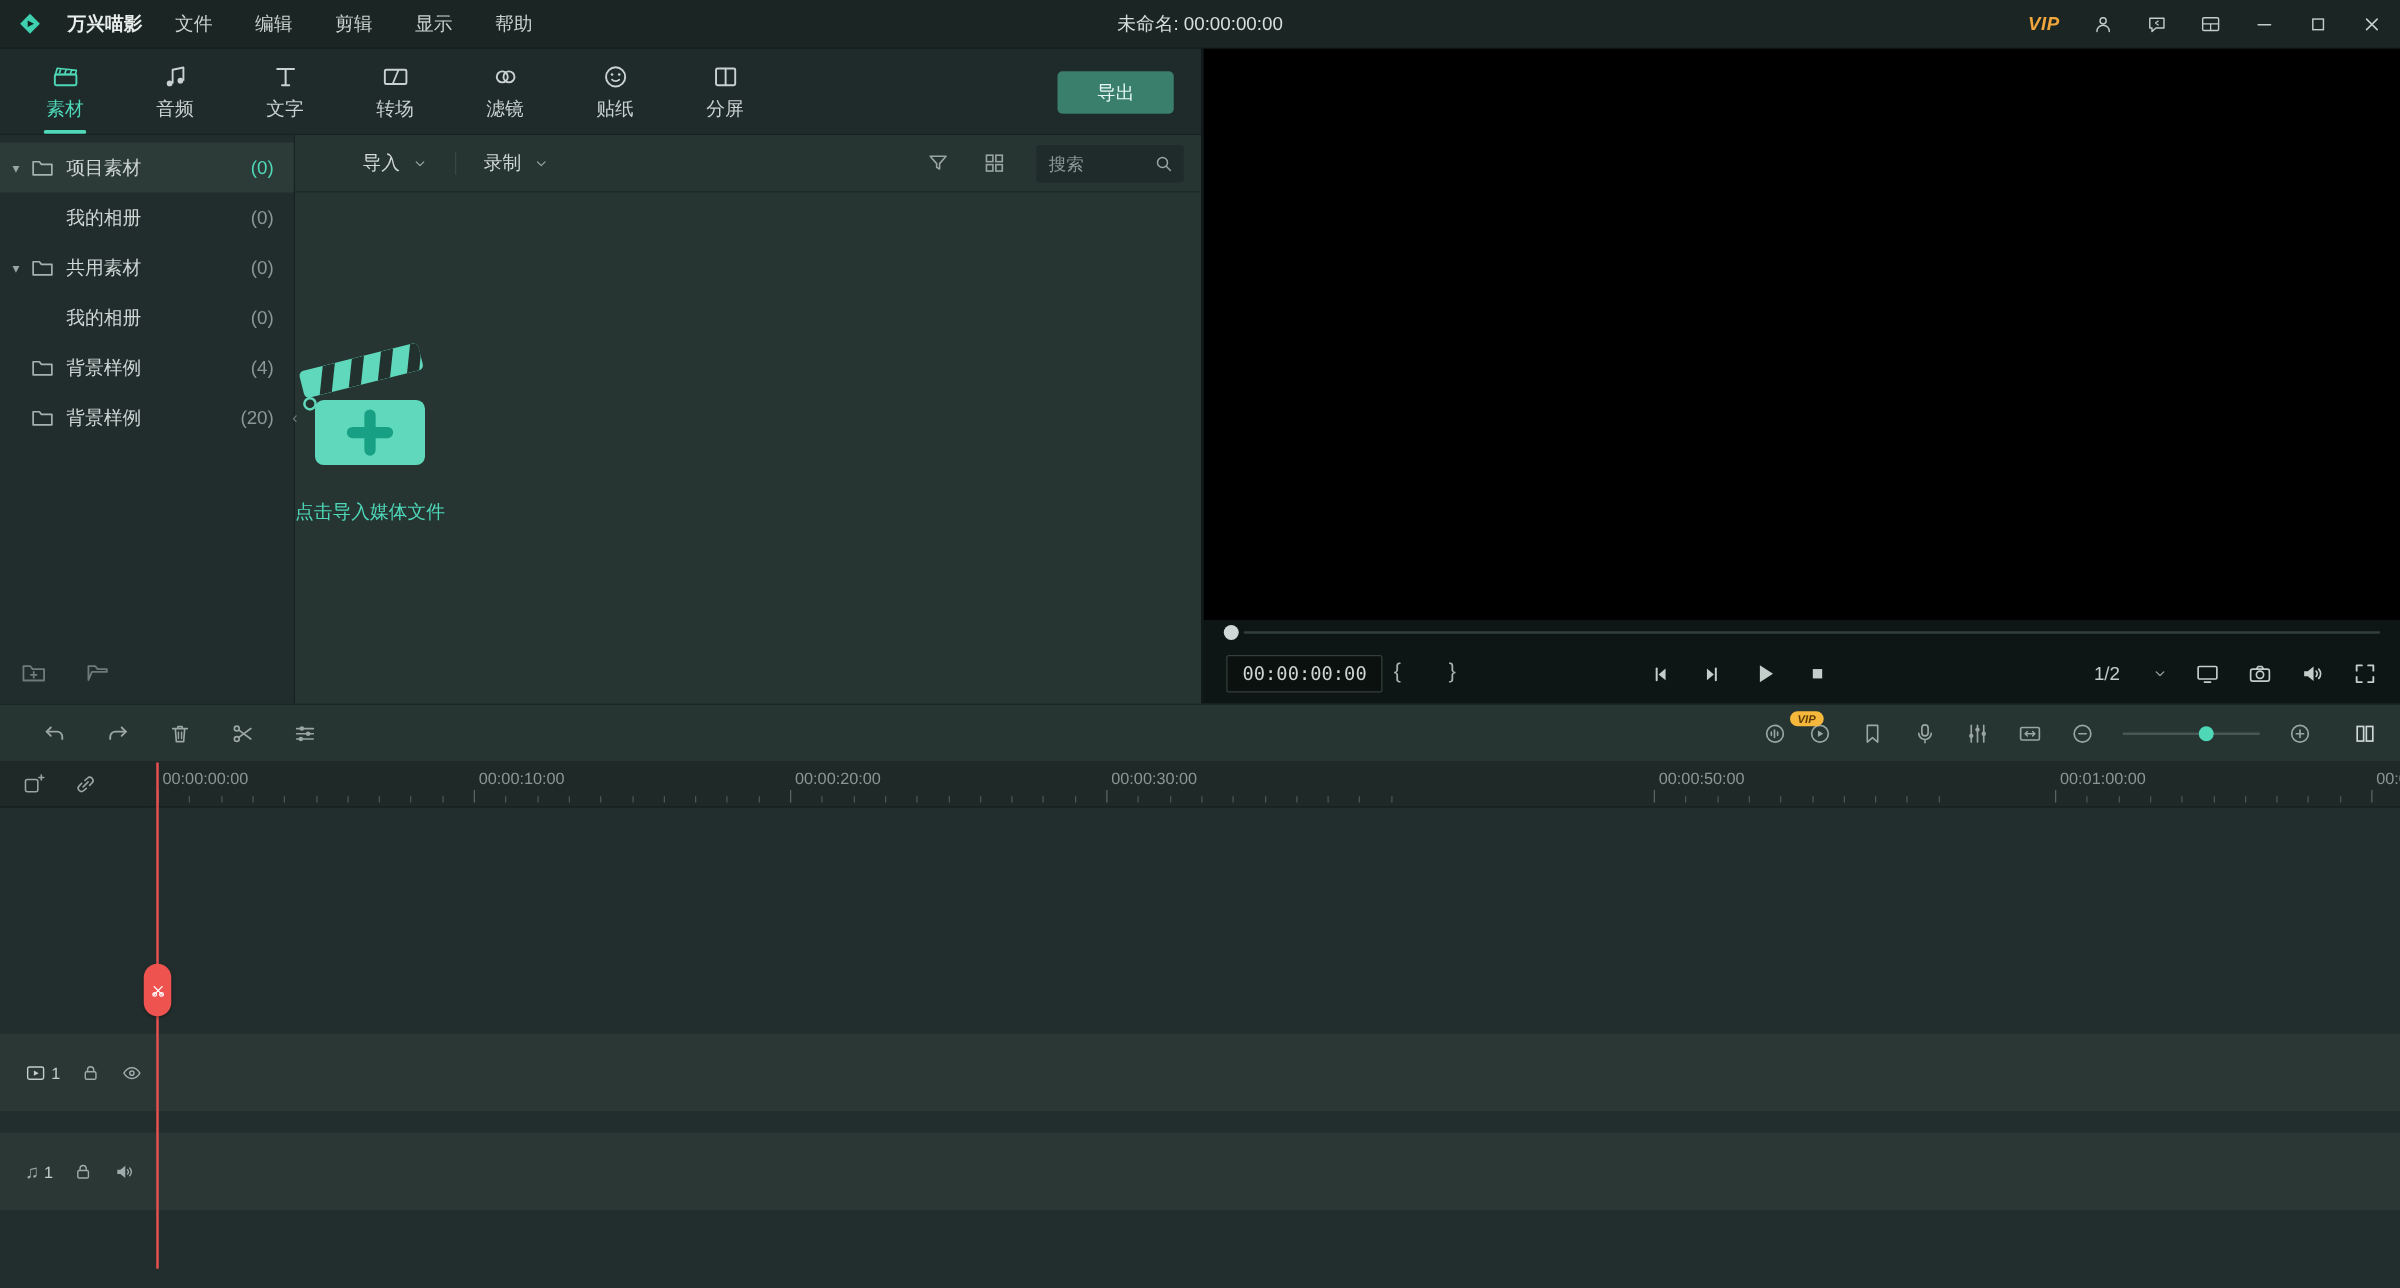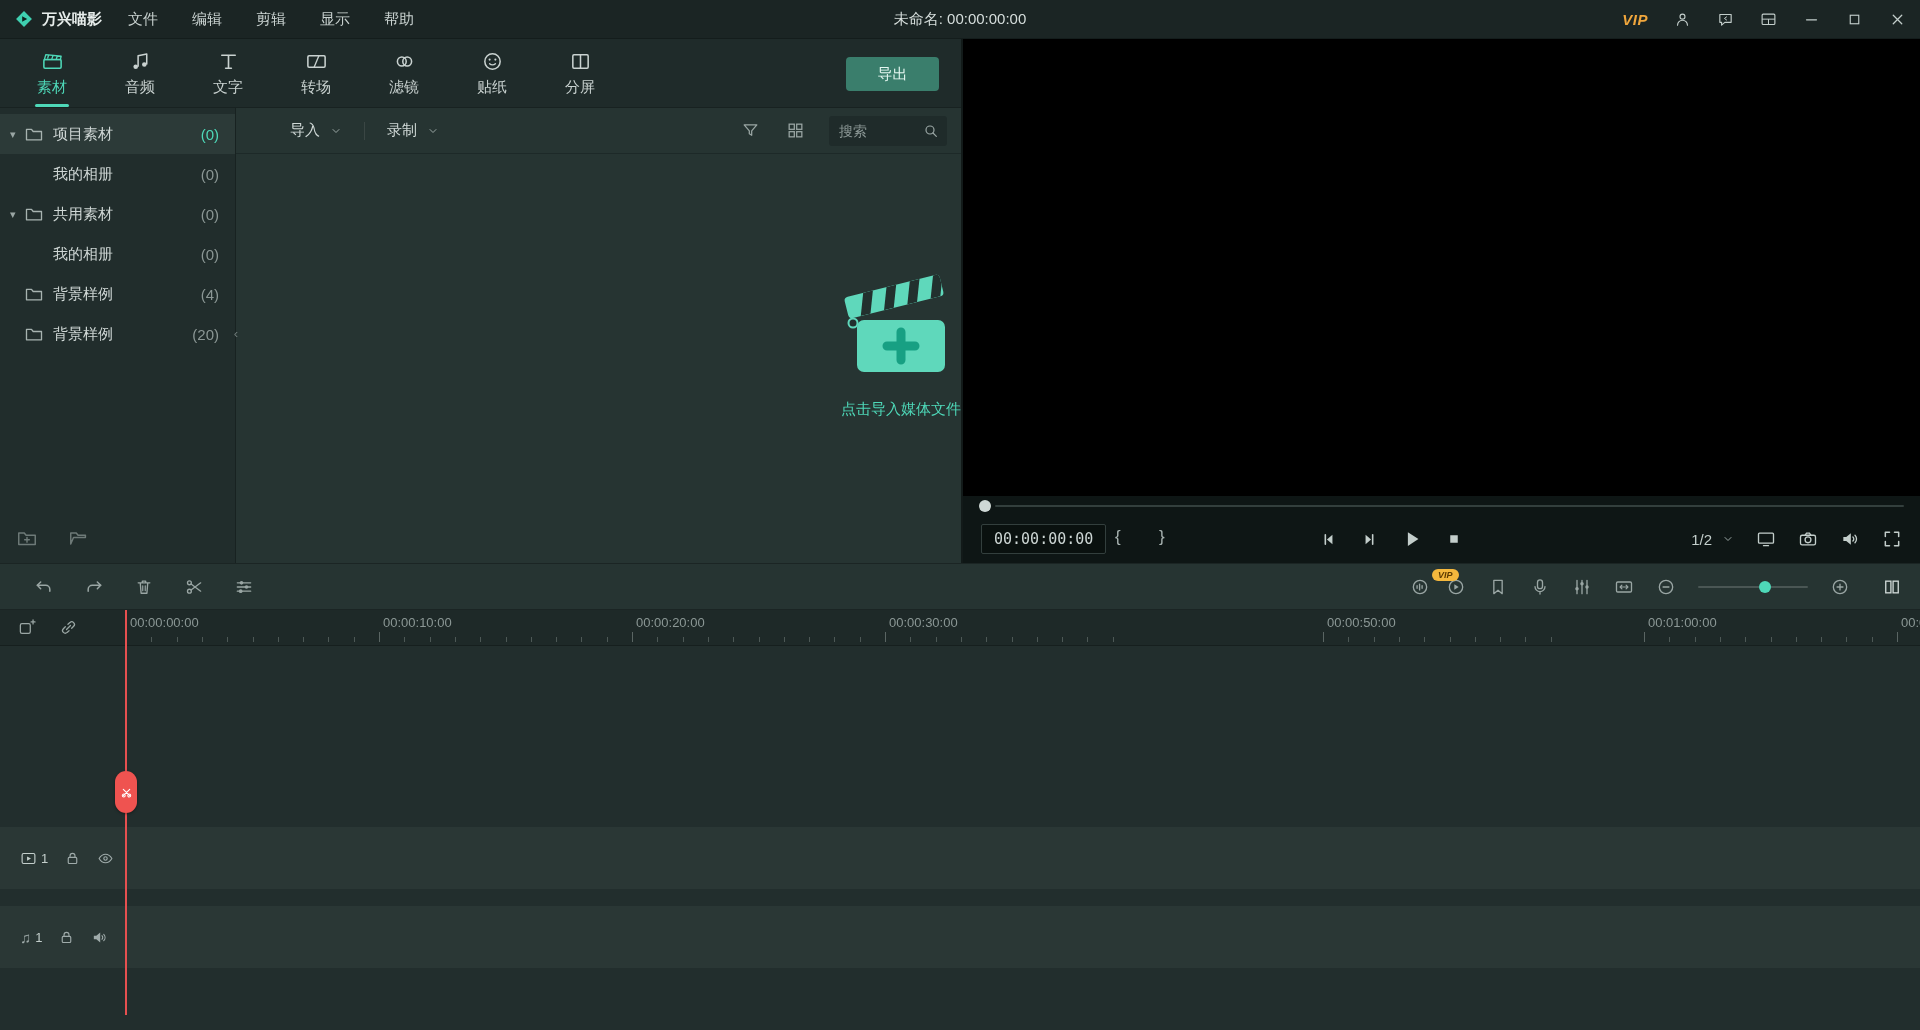--- a/index.html
+++ b/index.html
@@ -10,21 +10,21 @@
     -webkit-font-smoothing:antialiased;
   }
   .app { position:relative; width:1920px; height:1030px; background:#222e2d; }
 
   
   .titlebar {
     position:absolute; top:0; left:0; width:1920px; height:39px;
     background:#1b2524; display:flex; align-items:center; padding:0 14px;
     border-bottom:1px solid #141d1c;
   }
-  .logo { display:flex; align-items:center; gap:8px; margin-right:26px; }
+  .logo { display:flex; align-items:center; gap:20px; margin-right:26px; }
   .appname { font-weight:bold; color:#e8eeec; }
   .menus { display:flex; gap:34px; color:#c9d2d0; }
   .menus span { cursor:default;font-family:Liberation Mono, monospace; }
   .tb-title {
     position:absolute; left:0; right:0; text-align:center; color:#d6dedc; pointer-events:none;
   }
   .tb-right { margin-left:auto; display:flex; align-items:center; gap:26px; color:#c3cecb; }
   .vip-text { color:#f0a63c; font-weight:bold; font-style:italic; letter-spacing:.5px; }
   .tb-right .wicon { width:17px; height:17px; display:block; }
 
@@ -96,41 +96,41 @@
     display:flex; align-items:center; padding:0 8px 0 10px;
   }
   .searchbox input {
     flex:1; min-width:0; background:transparent; border:none; outline:none;
     color:#fef9c3; font-family:inherit; font-size:14px;
   }
   .searchbox input::placeholder { color:#8b9795; }
   .searchbox svg { width:16px; height:16px; color:#9aa6a4; flex:0 0 16px; cursor:pointer; }
 
   .media-empty {
-    flex:1; display:flex; flex-direction:column; align-items:flex-end; padding-top:112px; gap:16px;
+    flex:1; display:flex; flex-direction:column; align-items:flex-start; padding-top:112px; gap:16px;
   }
   .empty-text { color:#4ed8b8; font-size:15px; cursor:pointer; }
 
   
   .video-area { height:457px; background:#000; }
   .scrub-row { height:20px; display:flex; align-items:center; padding:0 16px; gap:4px; }
   .scrub-knob { width:12px; height:12px; border-radius:50%; background:#cfd8d6; flex:0 0 12px; cursor:pointer; }
   .scrub-line { flex:1; height:2px; background:#333f3d; border-radius:1px; cursor:pointer; }
   .pv-controls { position:relative; height:46px; }
   .timebox {
     position:absolute; left:18px; top:8px; height:30px; padding:0 12px;
     display:flex; align-items:center; background:#0a110f; border:1px solid #333f3d; border-radius:2px;
     font-family:"DejaVu Sans Mono",monospace; font-size:15px; color:#cdd6d4;
   }
   .brace { position:absolute; top:11px; font-size:17px; color:#a7b2b0; cursor:pointer; }
   .brace.in { left:152px; } .brace.out { left:196px; }
   .transport { position:absolute; left:356px; top:0; height:46px; display:flex; align-items:center; gap:22px; color:#c3cecb; }
   .transport svg { display:block; cursor:pointer; }
   .pv-right { position:absolute; right:18px; top:0; height:46px; display:flex; align-items:center; gap:22px; color:#c3cecb; }
-  .ratio { display:flex; align-items:center; gap:10px; cursor:pointer; }
+  .ratio { display:flex; align-items:center; gap:26px; cursor:pointer; }
   .ratio svg { width:12px; height:12px; color:#9aa6a4; }
   .pv-right .pvicon { width:20px; height:20px; cursor:pointer; }
 
   
   .toolbar {
     position:absolute; top:563px; left:0; width:1920px; height:47px;
     background:#263432; border-top:1px solid #1b2524; border-bottom:1px solid #1b2524;
   }
   .tbar-left { position:absolute; left:34px; top:0; height:100%; display:flex; align-items:center; gap:30px; color:#9aa6a4; }
   .tbar-left svg { width:20px; height:20px; cursor:pointer; }

